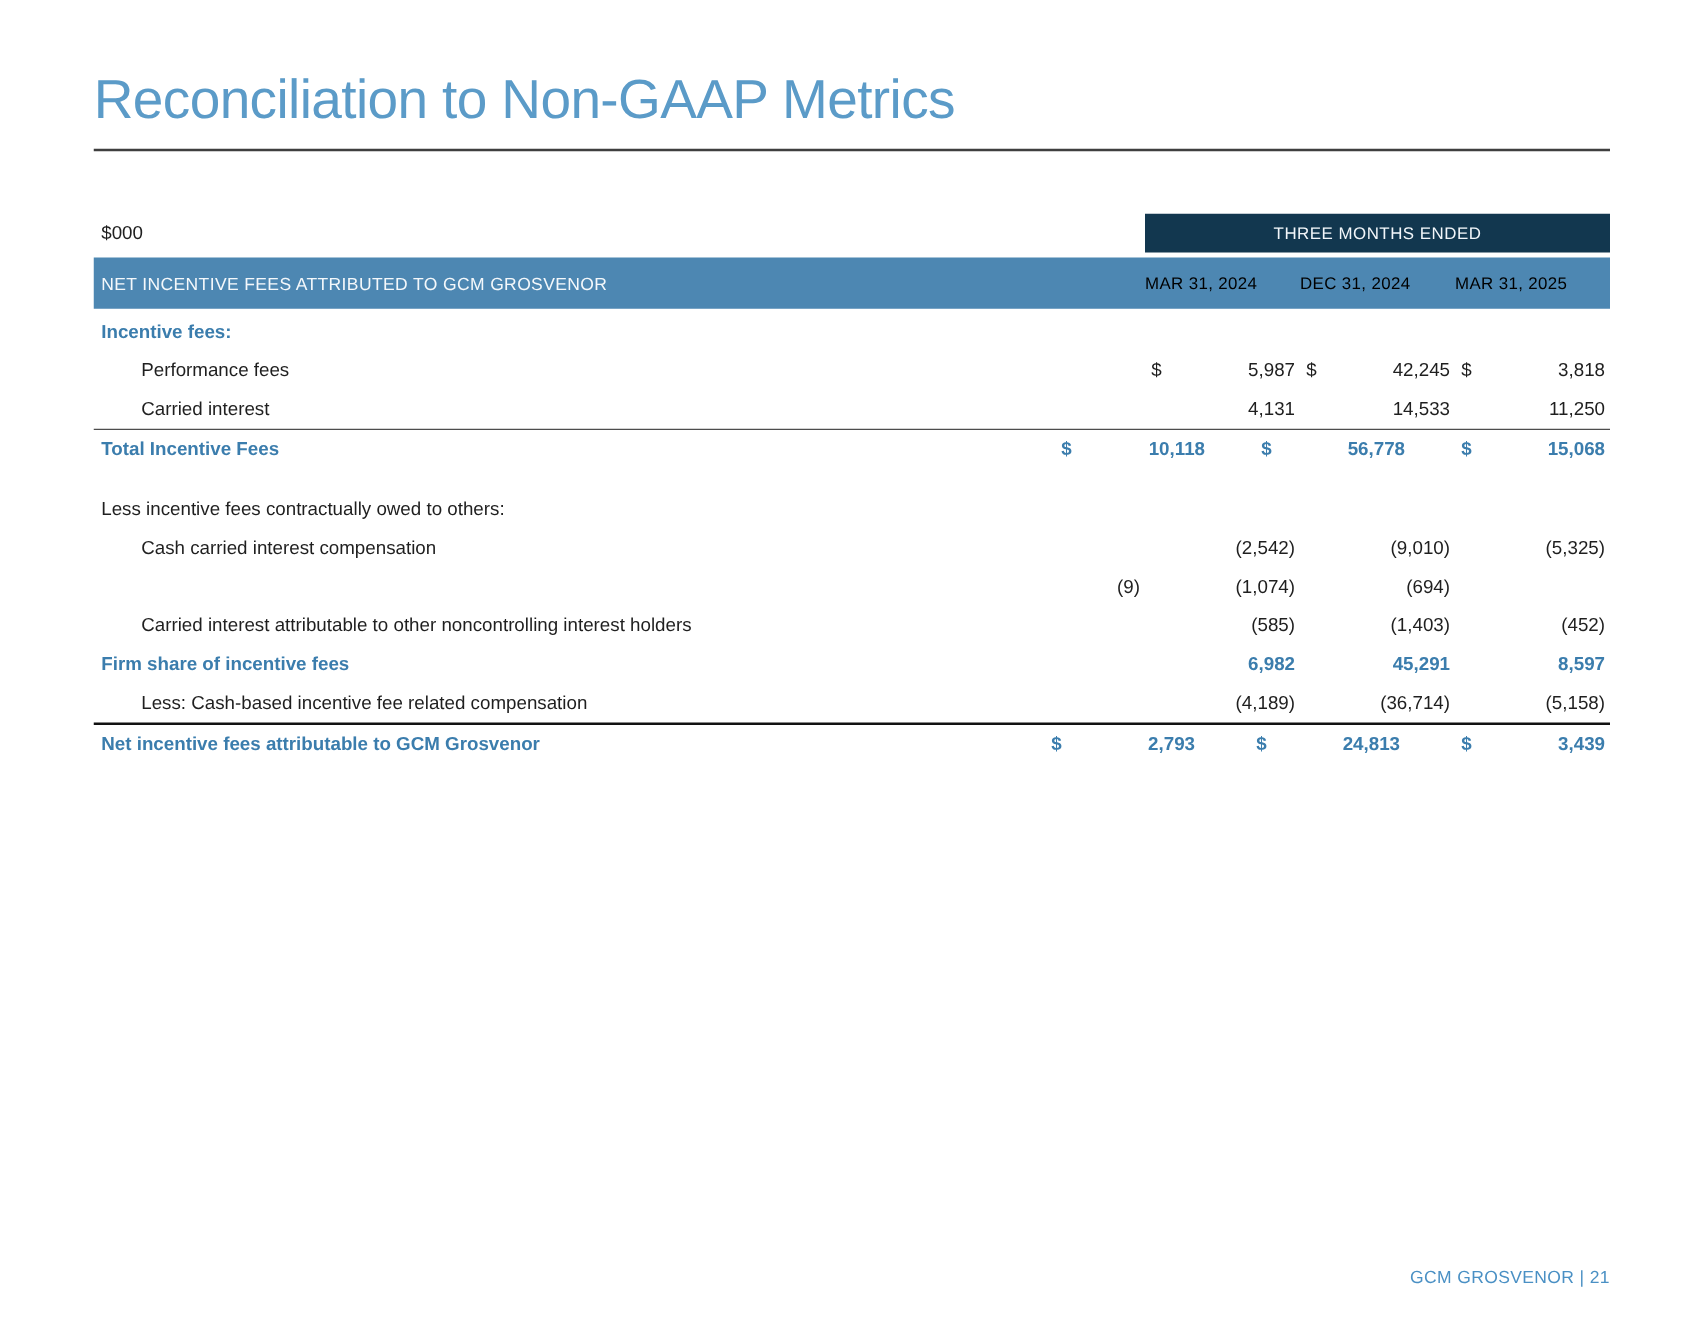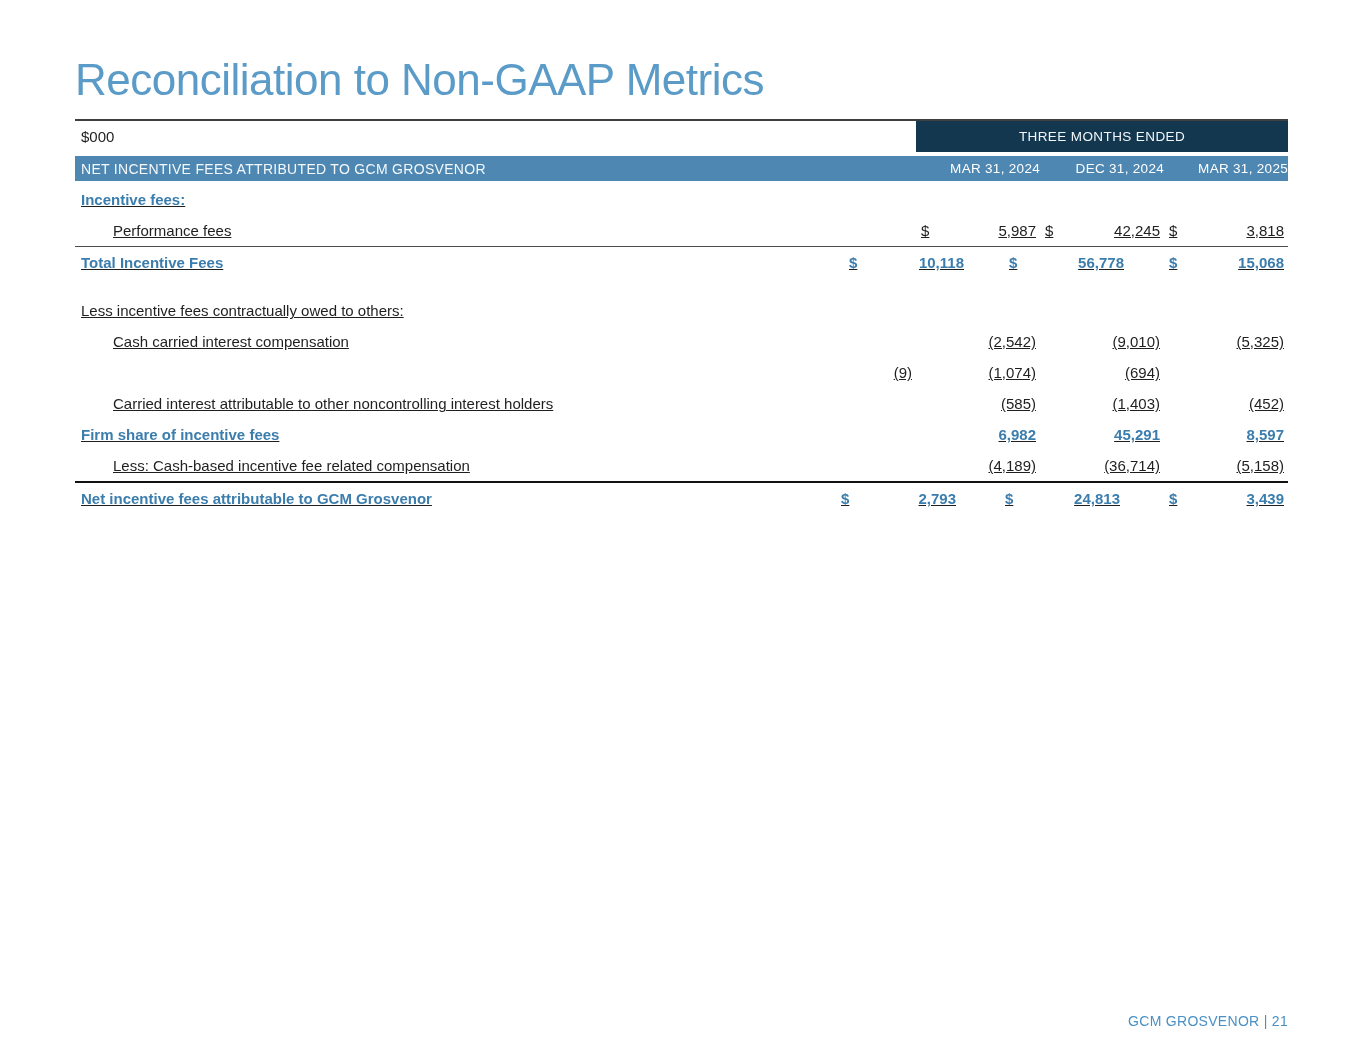--- a/index.html
+++ b/index.html
@@ -27,21 +27,21 @@
   }
   .title-block h1 {
     margin: 0;
     font-size: 44px;
     font-weight: 300;
     letter-spacing: -0.5px;
     color: var(--title-blue, #5b9bc8);
     line-height: 1.1;
   }
   
-  .table-wrap { }
+  .table-wrap { margin-top: 50px; }
   .grid-cols {
     display: grid;
     grid-template-columns: 1fr 124px 124px 124px;
     align-items: center;
   }
   .hdr-row1 { height: 29px; margin-bottom: 6px; }
   .units {
     font-size: 15px;
     color: #1f1f1f;
     padding-left: 6px;
@@ -51,41 +51,41 @@
     height: 31px;
     background: var(--navy, #12374f);
     color: #f2f6fa;
     font-size: 13.5px;
     letter-spacing: 0.4px;
     display: flex;
     align-items: center;
     justify-content: center;
   }
   .hdr-row2 {
-    height: 25px;
+    height: 41px;
     background: var(--band-blue, #4d87b2);
     color: #ffffff;
   }
   .section-label {
     font-size: 14px;
     letter-spacing: 0.3px;
     padding-left: 6px;
     color: #f4f8fb;
     white-space: nowrap;
   }
   .date-col {
     font-size: 13.5px;
     letter-spacing: 0.3px;
-    text-align: right;
-    color: #ffffff;
+    text-align: left;
+    color: #000000;
     white-space: nowrap;
   }
   
   #rows { margin-top: 3px; }
-  .row { height: 31px; font-size: 15px; text-decoration: underline; }
+  .row { height: 31px; font-size: 15px; }
   .row.spacer { margin-top: 17px; }
   .row .label { padding-left: 6px; white-space: nowrap; }
   .row .label.ind { padding-left: 38px; }
   .row .cell {
     display: flex;
     justify-content: space-between;
     align-items: center;
     padding-left: 5px;
     padding-right: 4px;
   }
@@ -159,20 +159,35 @@
           </div>
           <div class="cell">
             <span class="cur">$</span>
             <span class="val">42,245</span>
           </div>
           <div class="cell">
             <span class="cur">$</span>
             <span class="val">3,818</span>
           </div>
         </div>
+        <div class="row grid-cols item">
+          <div class="label ind">Carried interest</div>
+          <div class="cell">
+            <span class="cur"></span>
+            <span class="val">4,131</span>
+          </div>
+          <div class="cell">
+            <span class="cur"></span>
+            <span class="val">14,533</span>
+          </div>
+          <div class="cell">
+            <span class="cur"></span>
+            <span class="val">11,250</span>
+          </div>
+        </div>
         <div class="row grid-cols total rule-thin">
           <div class="label">Total Incentive Fees</div>
           <div class="cell">
             <span class="cur">$</span>
             <span class="val">10,118</span>
           </div>
           <div class="cell">
             <span class="cur">$</span>
             <span class="val">56,778</span>
           </div>

